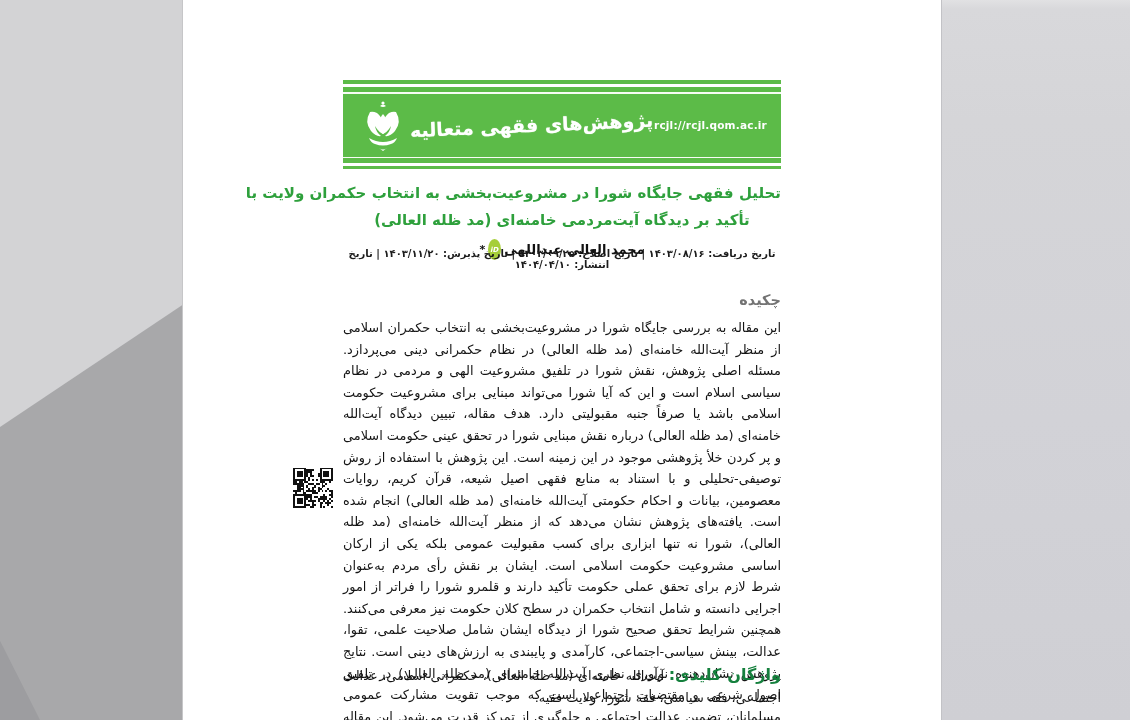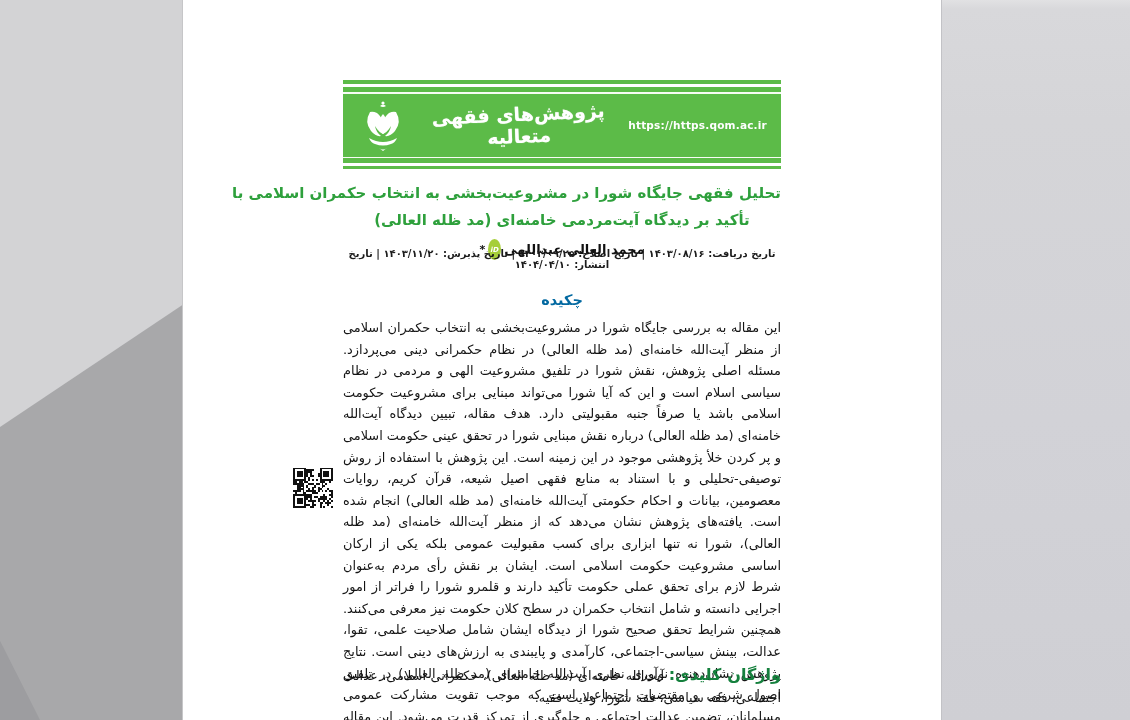--- a/index.html
+++ b/index.html
@@ -67,21 +67,21 @@
     display:flex;align-items:center;justify-content:center;gap:3px;position:absolute;}
   .orcid{
     display:inline-flex;width:13px;height:21px;border-radius:50%;background:var(--orcid);
     color:#fff;font-size:7px;font-weight:bold;align-items:center;justify-content:center;
     font-style:italic;
   }
   .author-note{font-size:11px;vertical-align:top;color:#111;}
   .dates{top:248px;text-align:center;font-size:10px;font-weight:700;color:#1c1c1c;letter-spacing:0;}
 
   
-  .abs-h{top:292px;font-size:14.5px;font-weight:bold;color:#0369a1;text-align:center;}
+  .abs-h{top:292px;font-size:14.5px;font-weight:bold;color:#737373;text-align:right;}
   .abs-t{
     top:317px;font-size:12.9px;line-height:21.6px;color:#141414;
     text-align:justify;text-align-last:right;
   }
   .kw{
     top:664px;font-size:12.9px;line-height:22px;color:#141414;text-align:justify;text-align-last:right;
   }
   .kw .kw-label{font-weight:bold;font-size:16px;color:#15803d;}
 
   
@@ -111,27 +111,27 @@
             <path d="M23 8 q3 -3 6 0 q-3 2 -6 0 Z"></path>
             <path d="M13 14 q-6 10 1 19 q5 6 10 5 q-5 -4 -6 -10 q4 7 9 8 q-2 -6 -1 -12 q-2 -6 -6 -9 q-4 -2 -7 -1 Z"></path>
             <path d="M39 14 q6 10 -1 19 q-5 6 -10 5 q5 -4 6 -10 q-4 7 -9 8 q2 -6 1 -12 q2 -6 6 -9 q4 -2 7 -1 Z"></path>
             <path d="M26 16 q-4 4 -3 11 q1 6 3 8 q2 -2 3 -8 q1 -7 -3 -11 Z"></path>
             <path d="M12 40 q14 8 28 0 q-2 5 -6 6 q-8 3 -16 0 q-4 -1 -6 -6 Z"></path>
             <path d="M22 50 q4 3 8 0 l-4 3 Z"></path>
           </g>
         </svg>
       </span>
       <span class="callig">پژوهش‌های فقهی متعالیه</span>
-      <a class="url" href="#">https://https.qom.ac.ir</a>
+      <a class="url" href="#">rcjl://rcjl.qom.ac.ir</a>
     </div>
 
     <div class="rule rule-bottom"></div>
 
     <div class="col title">
-      <div>تحلیل فقهی جایگاه شورا در مشروعیت‌بخشی به انتخاب حکمران اسلامی با</div>
+      <div>تحلیل فقهی جایگاه شورا در مشروعیت‌بخشی به انتخاب حکمران ولایت با</div>
       <div>تأکید بر دیدگاه آیت‌مردمی خامنه‌ای (مد ظله العالی)</div>
     </div>
 
     <div class="col author-line">
       <span>محمد العالی عبداللهی</span>
       <span class="orcid">iD</span>
       <span class="author-note">*</span>
     </div>
 
     <div class="col dates" style="position:absolute;">تاریخ دریافت: ۱۴۰۳/۰۸/۱۶  |  تاریخ اصلاح: ۱۴۰۳/۰۹/۲۵  |  تاریخ پذیرش: ۱۴۰۳/۱۱/۲۰  |  تاریخ انتشار: ۱۴۰۴/۰۴/۱۰</div>

